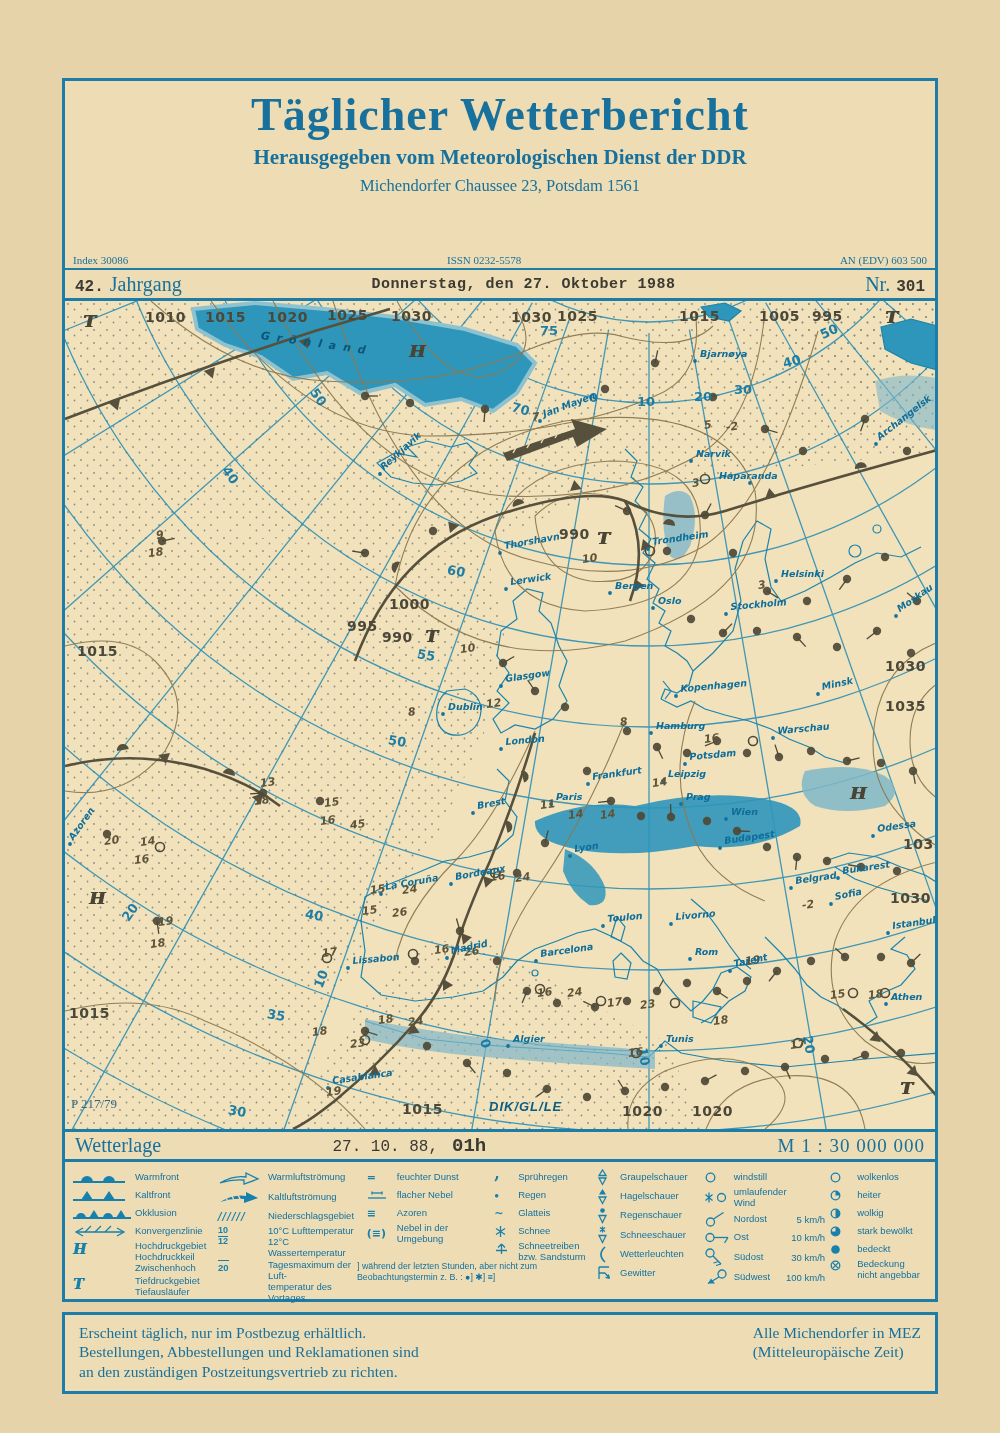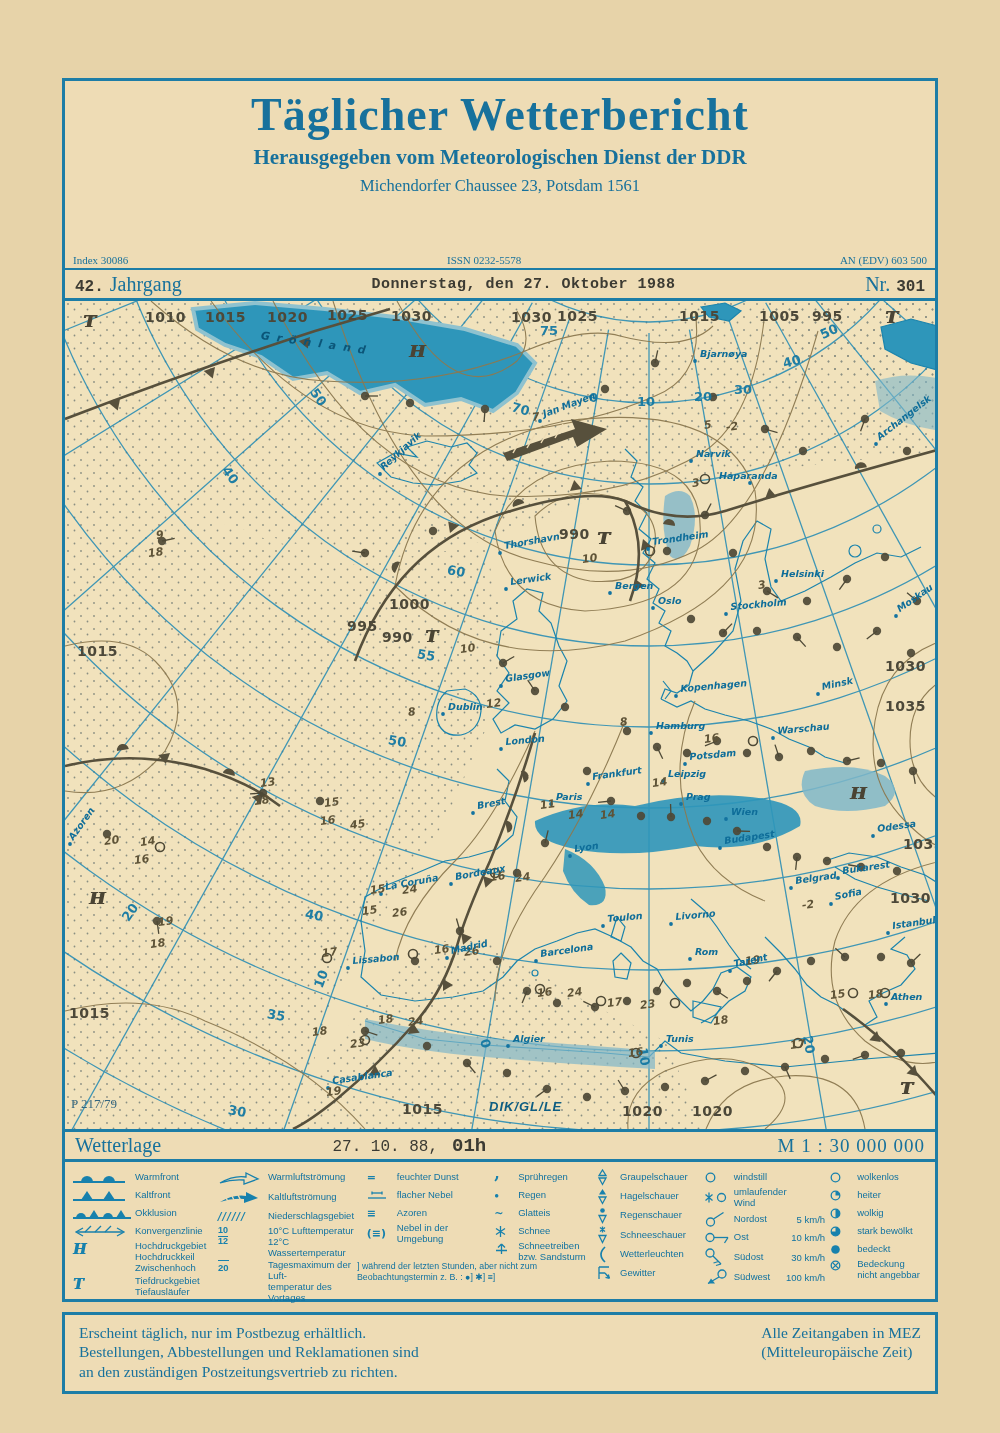--- a/index.html
+++ b/index.html
@@ -994,16 +994,16 @@
 
 </div>
 
 <div id="footer-box">
   <div class="ft">
     <div>Erscheint täglich, nur im Postbezug erhältlich.</div>
     <div actable="false">Bestellungen, Abbestellungen und Reklamationen sind</div>
     <div>an den zuständigen Postzeitungsvertrieb zu richten.</div>
   </div>
   <div class="ft">
-    <div>Alle Zeitangaben in MEZ</div>
+    <div>Alle Michendorfer in MEZ</div>
     <div>(Mitteleuropäische Zeit)</div>
   </div>
 </div>
 
 </body></html>

